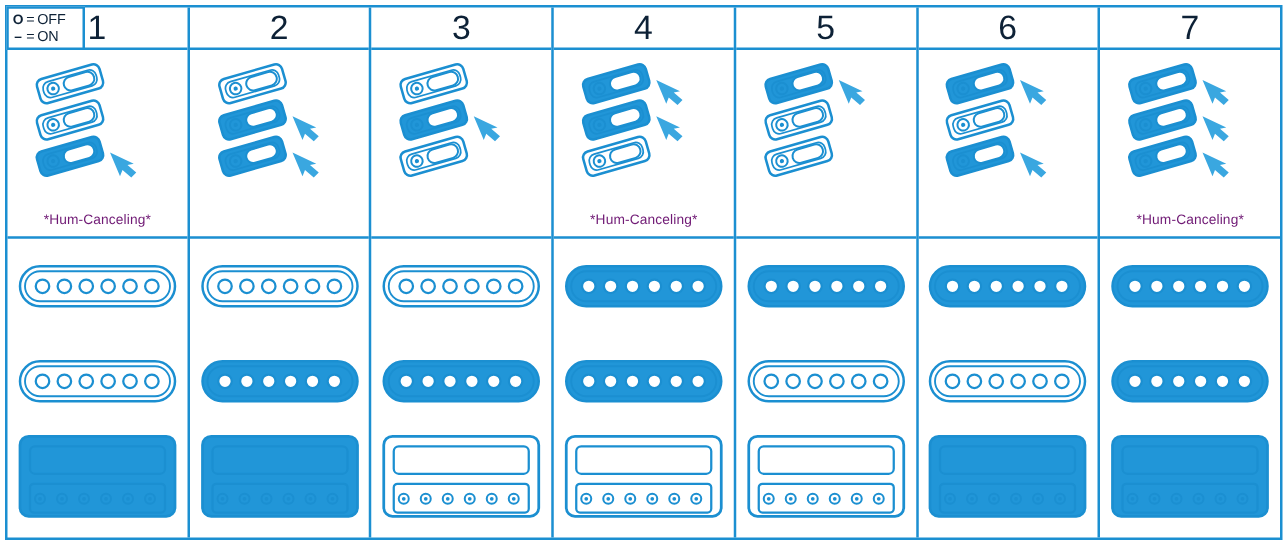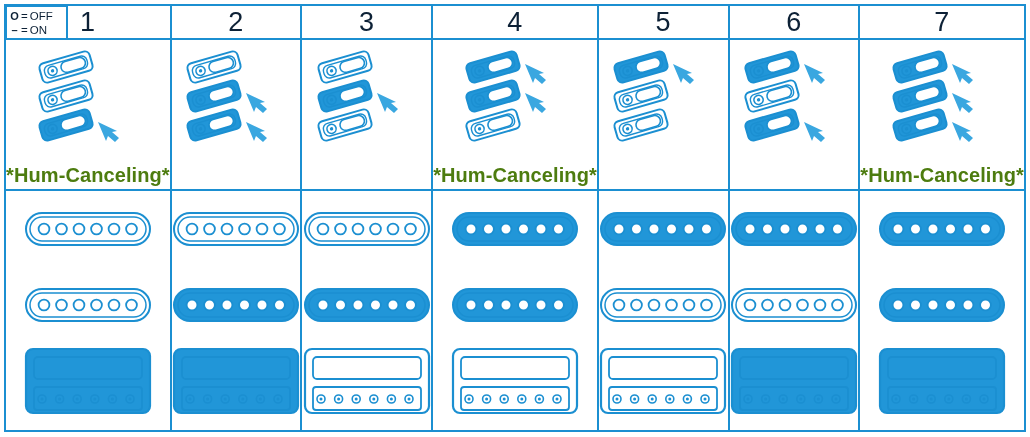--- a/index.html
+++ b/index.html
@@ -116,25 +116,24 @@
   
   .hum-row{
     height:29px;
     box-sizing:border-box;
     border-bottom:2px solid #1b8fd1;
     display:flex;
     align-items:center;
     justify-content:center;
   }
   .hum-text{
-    font-size:20px;
-    color:#4d7c0f;
+    font-size:11px;
+    color:#701a75;
     white-space:nowrap;
     letter-spacing:.1px;
-    font-weight:bold;
   }
 
   
   .pk-region{
     flex:1 1 auto;
     position:relative;
     box-sizing:border-box;
   }
   .pk{
     position:absolute;

